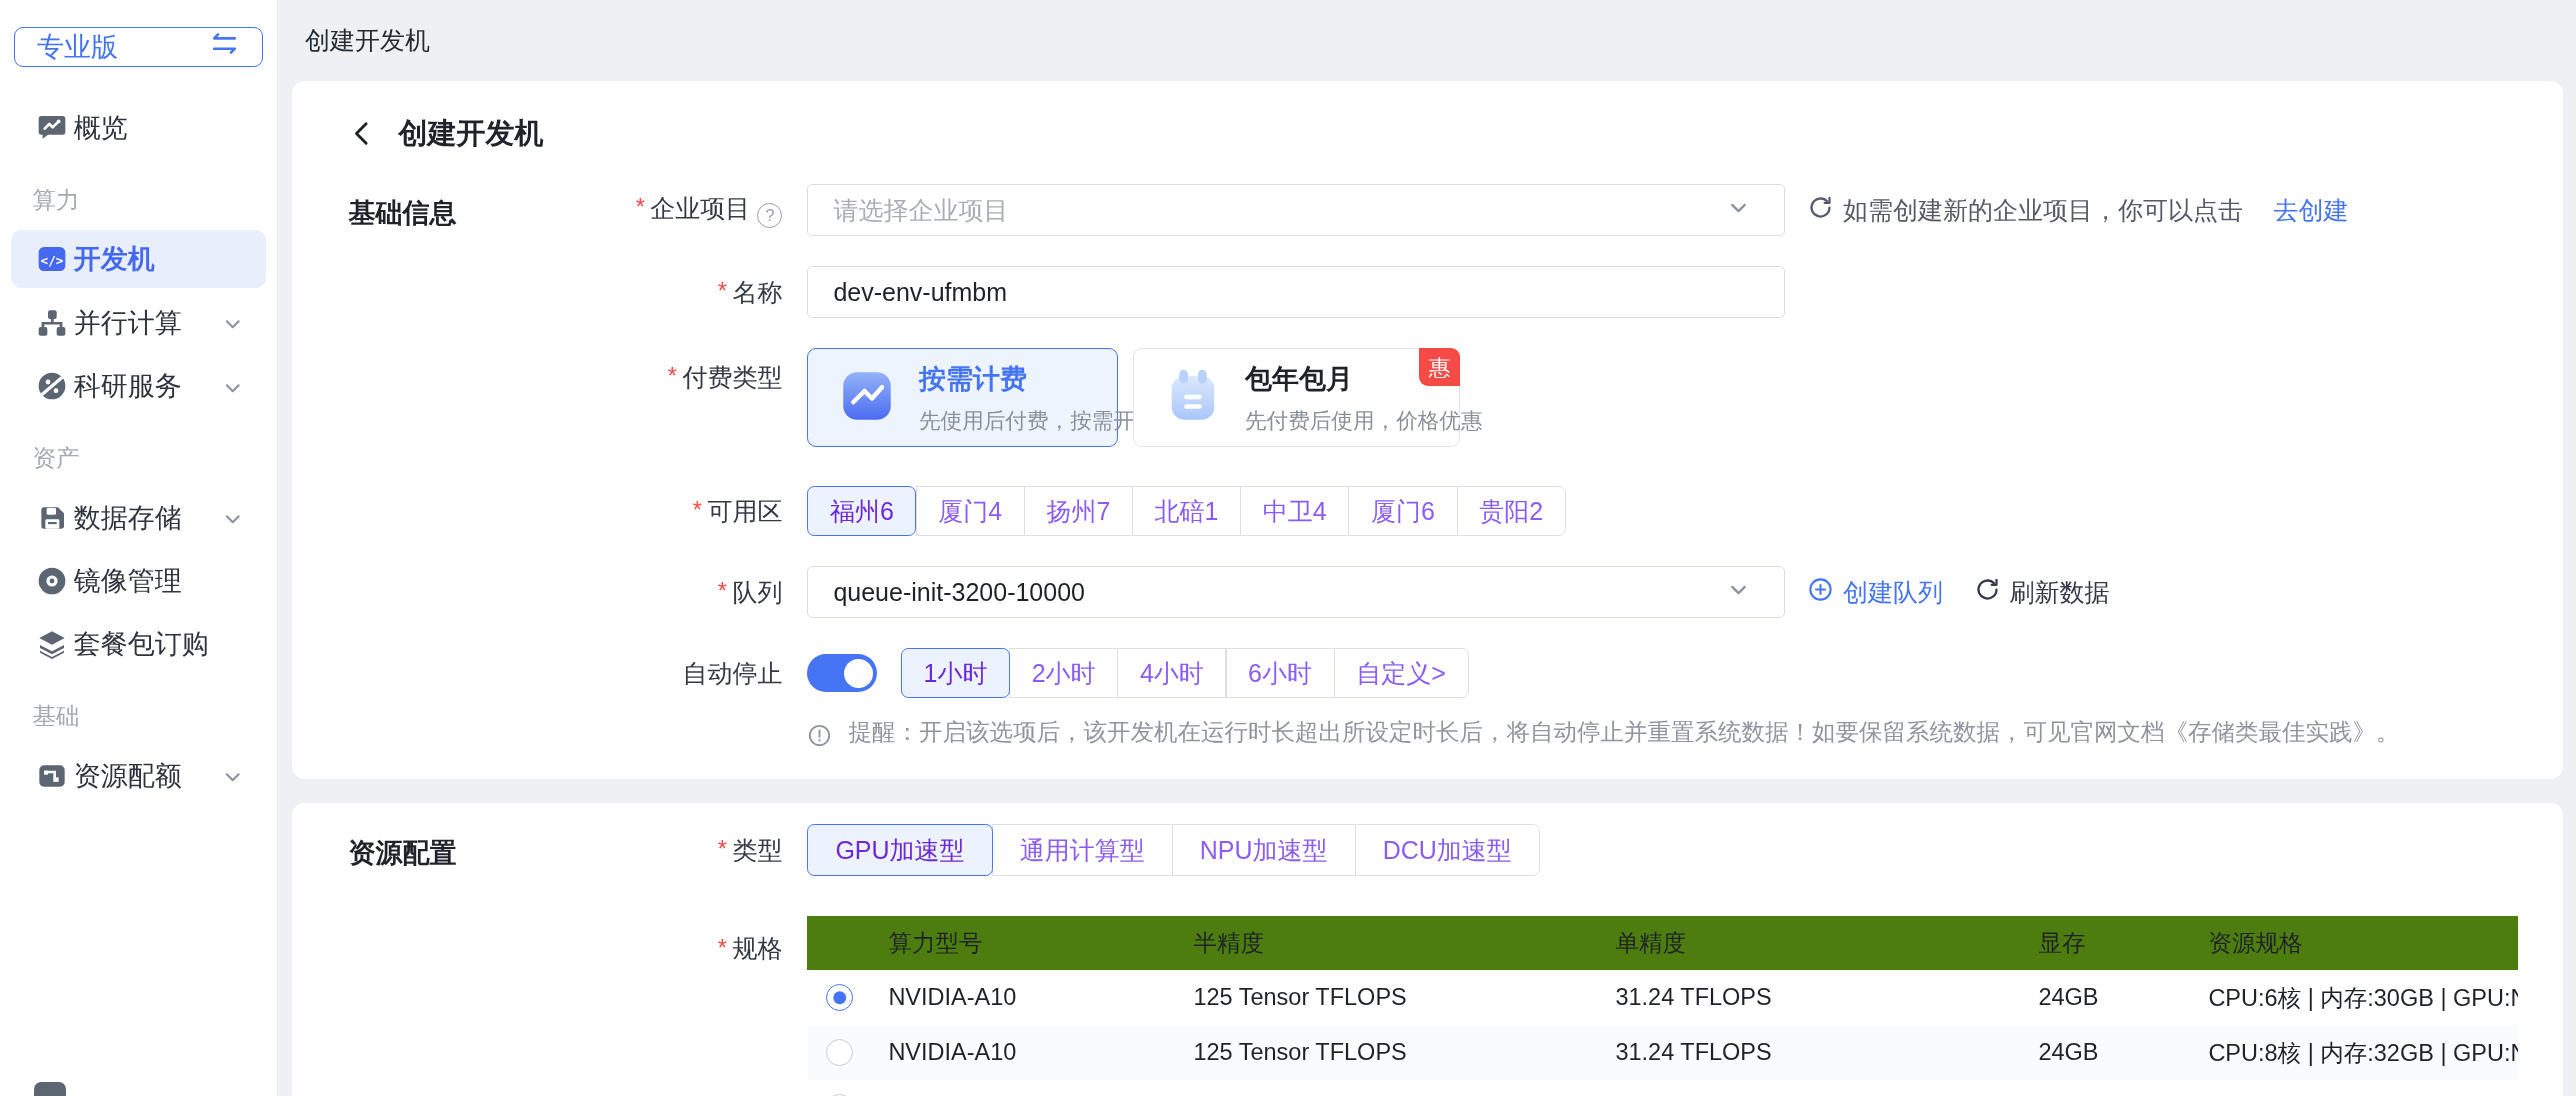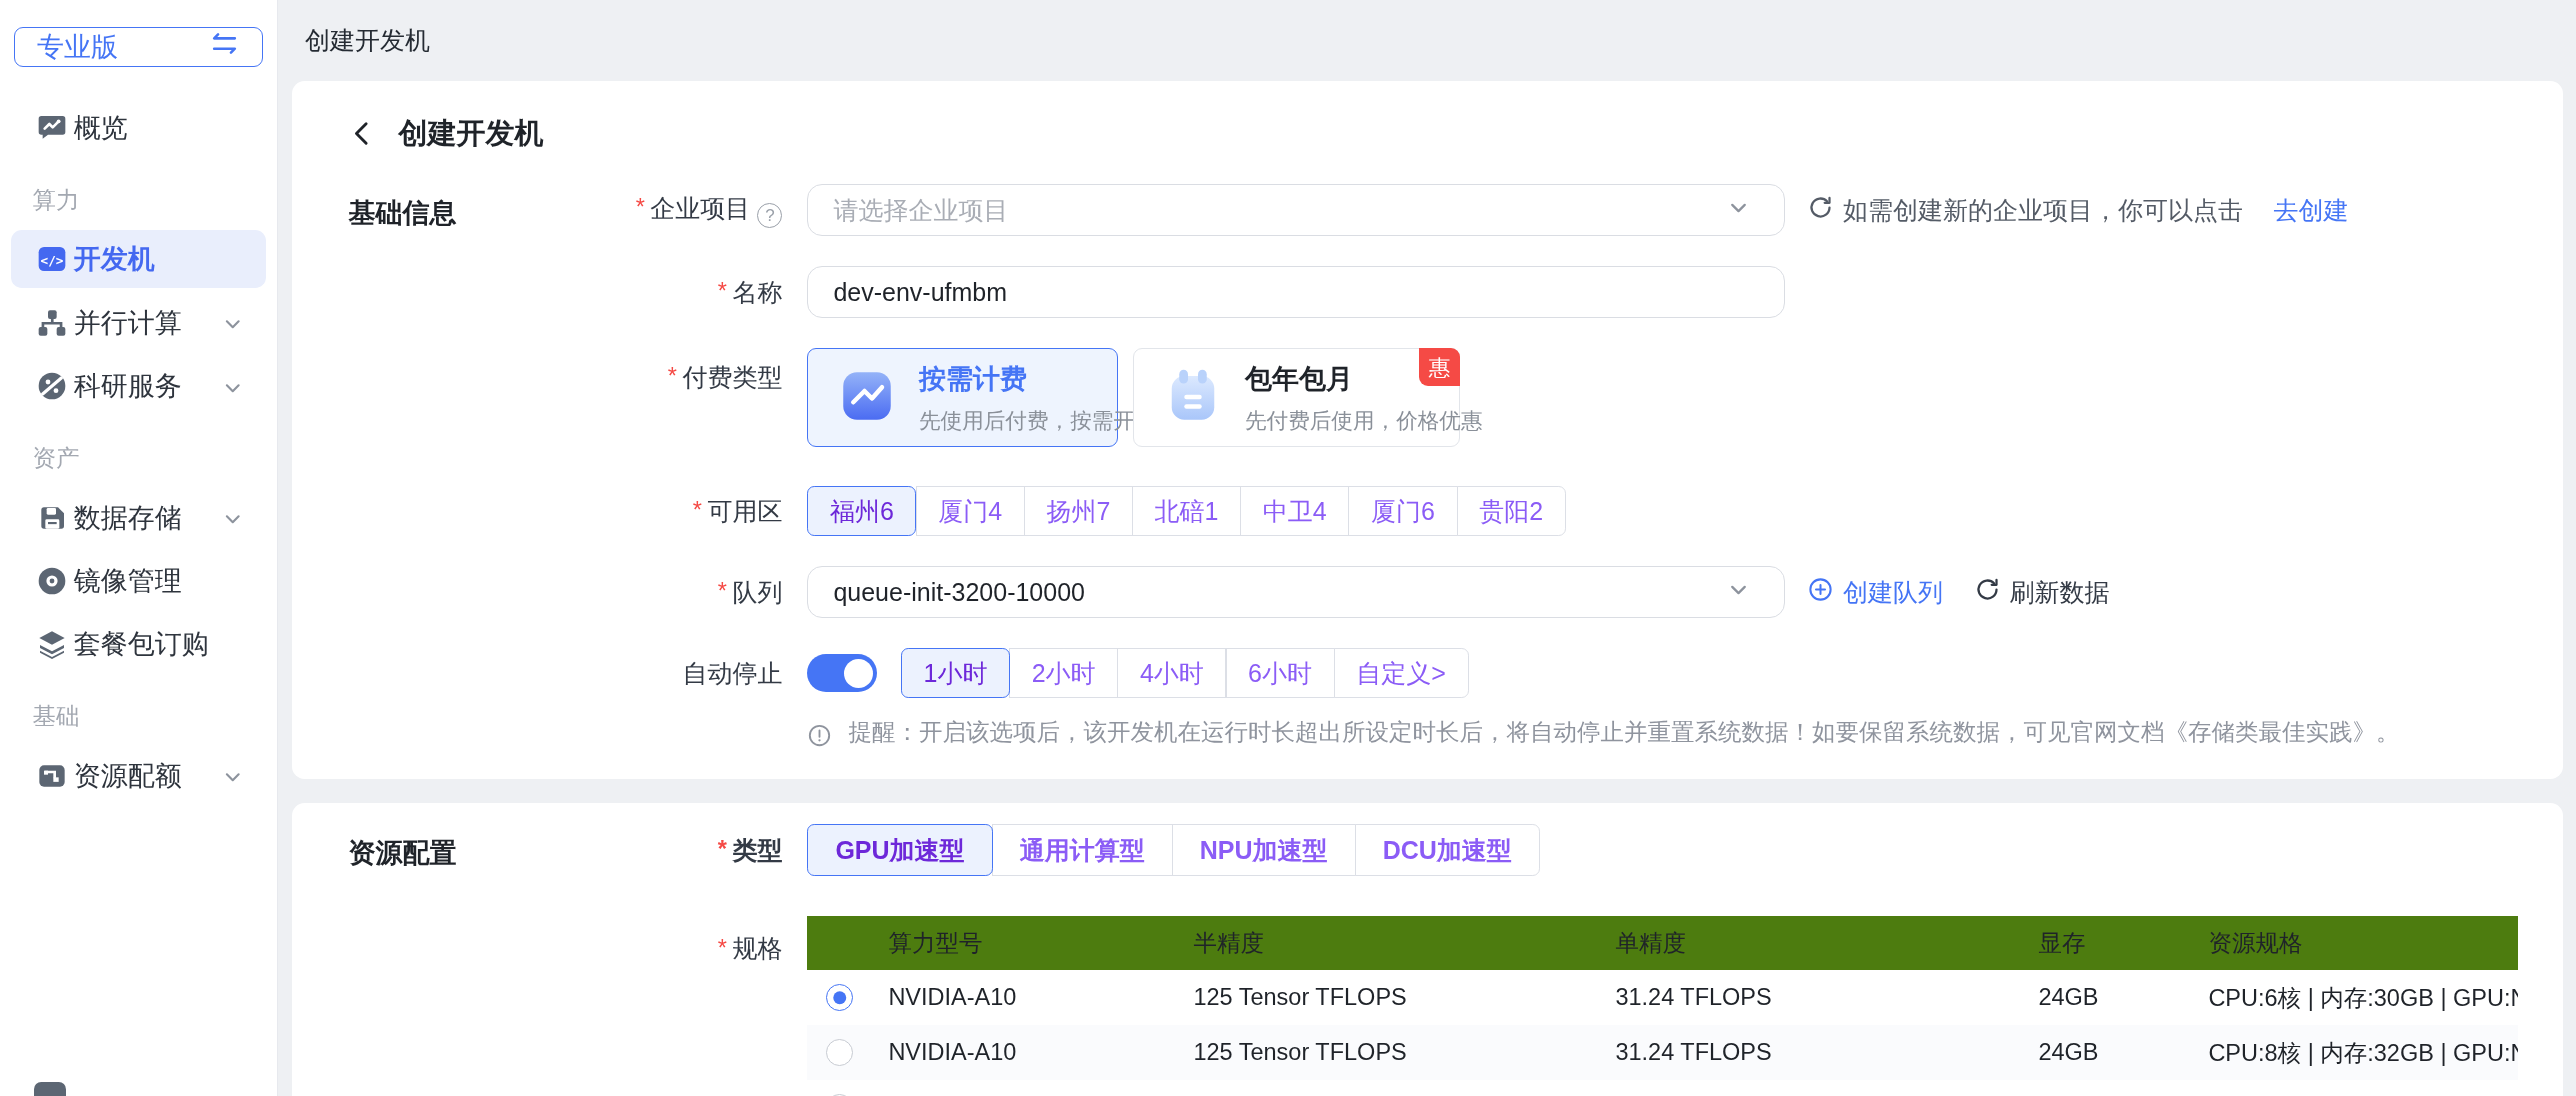--- a/index.html
+++ b/index.html
@@ -72,21 +72,21 @@
   .req::before { content: "*"; color: #f54a45; margin-right: 5.4px; font-size: 23.5px; vertical-align: 1.8px; }
   .help-icon {
     display: inline-flex; width: 25px; height: 25px; border: 1.8px solid #9aa0a9;
     border-radius: 50%; color: #9aa0a9; font-size: 17px; align-items: center;
     justify-content: center; margin-left: 7.2px; vertical-align: -3.6px;
   }
   .help-icon::before { content: "?"; }
 
   
   .select, .text-input {
-    width: 978px; height: 52px; border: 0.9px solid #dadde3; border-radius: 15px;
+    width: 978px; height: 52px; border: 0.9px solid #dadde3; border-radius: 5px;
     background: #fff; display: flex; align-items: center; justify-content: space-between;
     padding: 0 33px 0 25px; font-size: 25px; cursor: pointer;
   }
   .text-input { cursor: text; }
   .text-input input {
     border: none; outline: none; font-size: 25px; width: 100%;
     color: #1f2329; font-family: inherit; background: transparent;
   }
   .placeholder { color: #a9adb5; }
   .value-text { color: #1f2329; }
@@ -474,21 +474,21 @@
 
           </div>
         </div>
       </div>
 
       <div class="card card-2">
         <div class="section">
           <div class="section-title">资源配置</div>
           <div class="form">
 
-            <div class="form-row" style="margin-bottom:40px;font-weight:bold;">
+            <div class="form-row" style="margin-bottom:40px;">
               <div class="form-label">
                 <span class="req">类型</span>
               </div>
               <div class="seg seg-type">
                 <div class="seg-btn selected">GPU加速型</div>
                 <div class="seg-btn">通用计算型</div>
                 <div class="seg-btn">NPU加速型</div>
                 <div class="seg-btn">DCU加速型</div>
               </div>
             </div>

